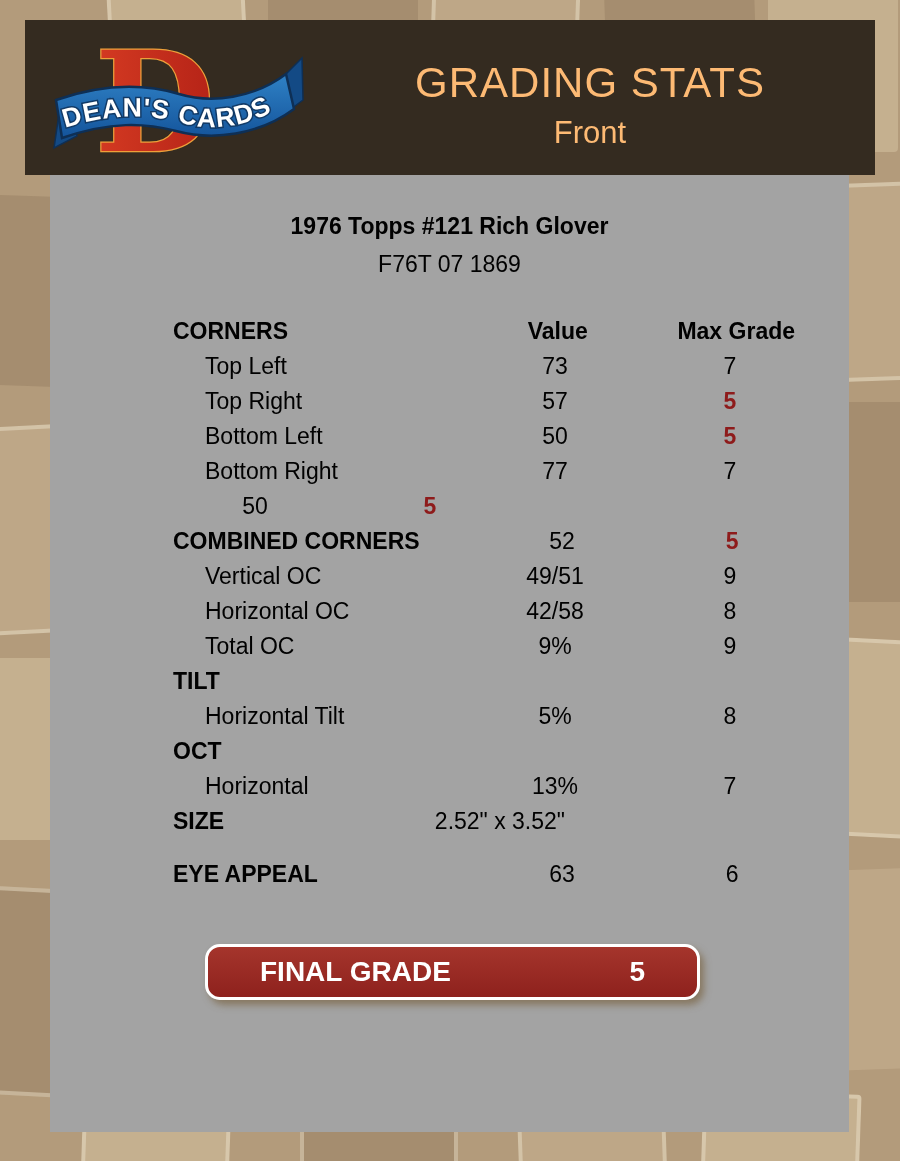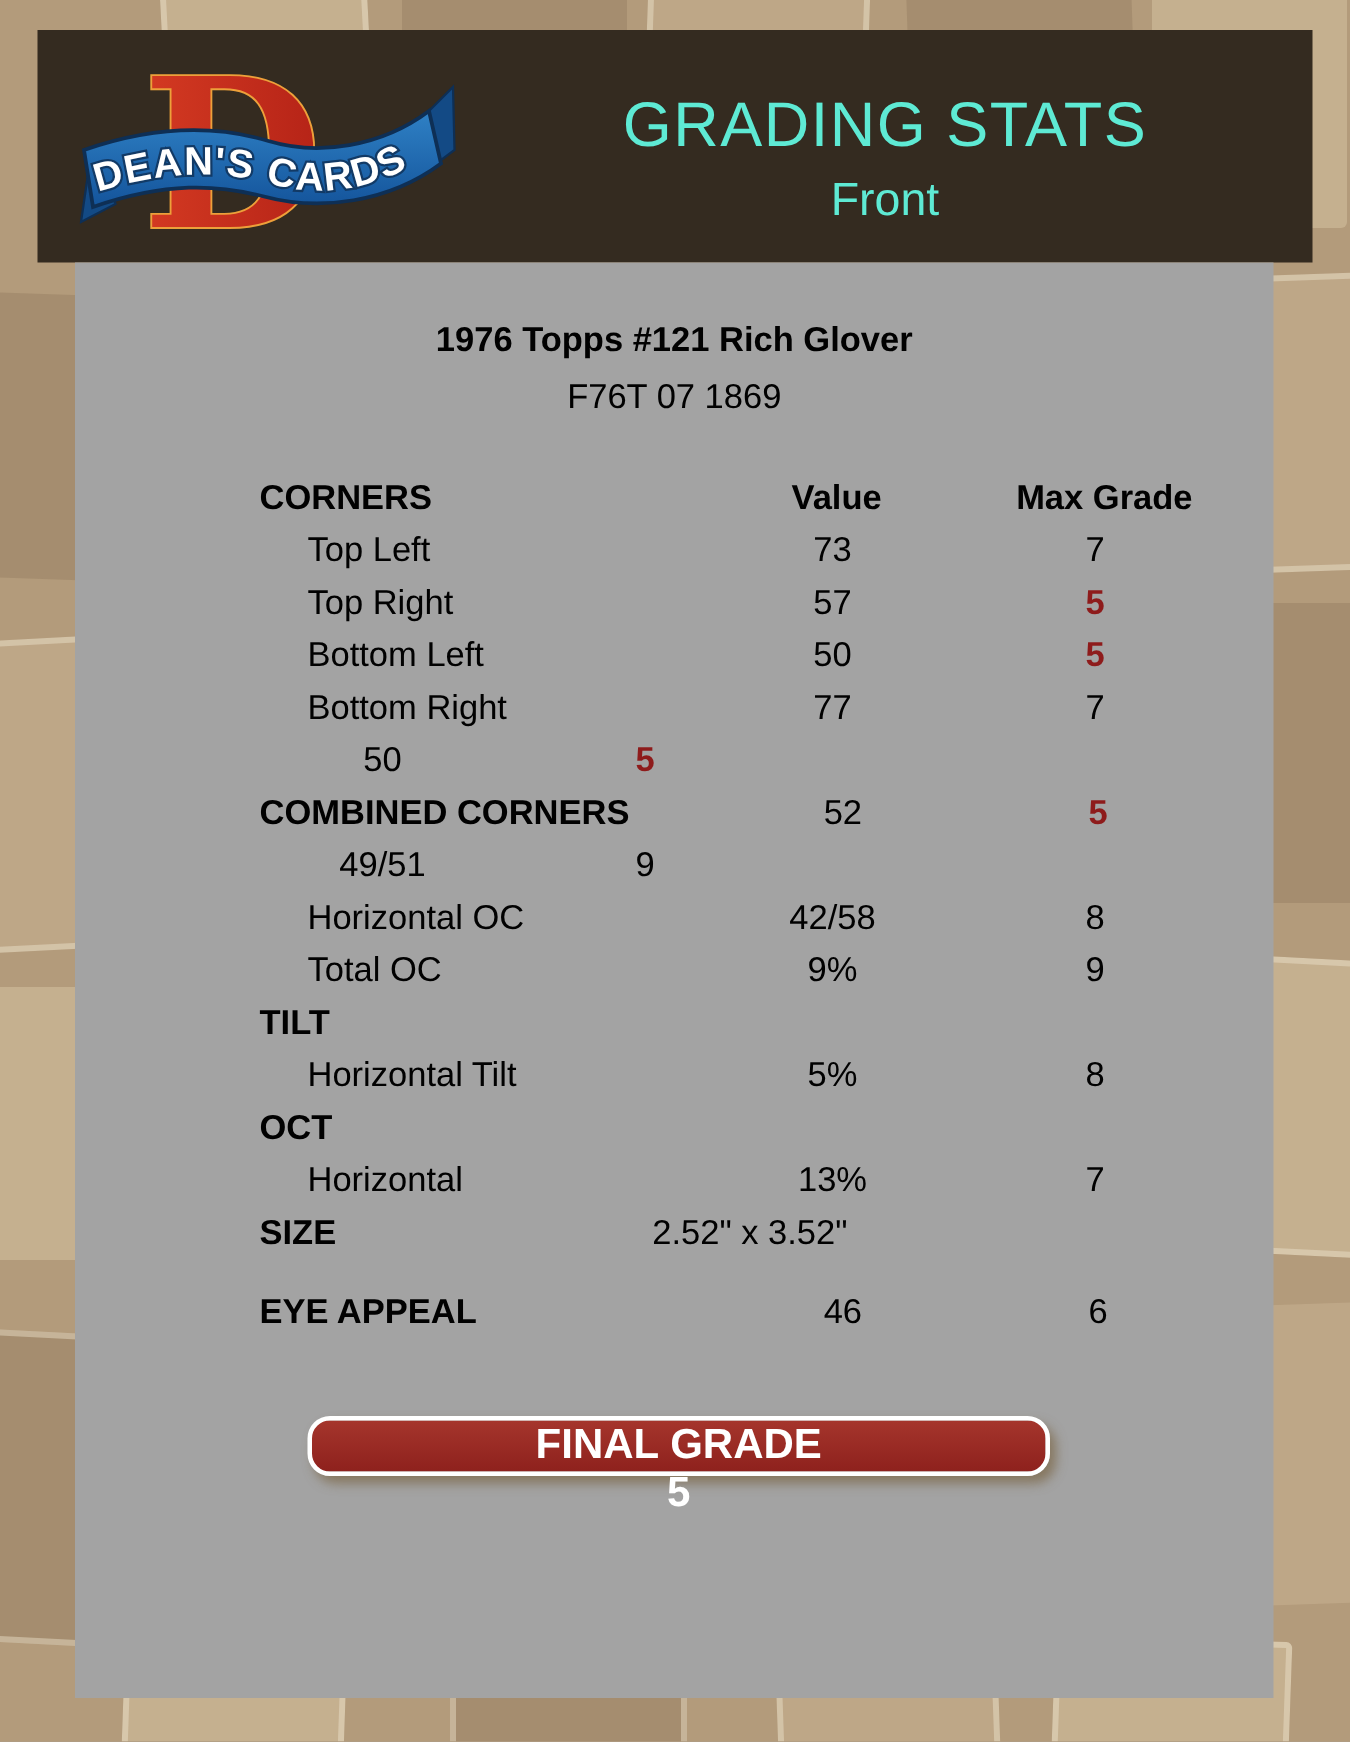--- a/index.html
+++ b/index.html
@@ -14,21 +14,21 @@
   .bg-mid{background:rgba(203,182,150,.45);}
   .bg-framed{border:4px solid rgba(238,228,206,.45);}
 
   
   .header-bar{
     position:absolute;left:25px;top:20px;width:850px;height:155px;
     background:#342b20;
   }
   .logo{position:absolute;left:28px;top:10px;width:252px;height:140px;}
   .header-titles{
-    position:absolute;left:330px;top:40px;width:470px;text-align:center;color:#5eead4;
+    position:absolute;left:330px;top:40px;width:470px;text-align:center;color:#fdba74;
   }
   .header-title{font-size:42px;letter-spacing:1px;line-height:1.1;}
   .header-subtitle{font-size:31px;margin-top:9px;}
 
   
   .panel{
     position:absolute;left:50px;top:175px;width:799px;height:957px;
     background:#a3a3a3;color:#010101;
   }
   .card-title{margin-top:38px;text-align:center;font-size:23px;font-weight:bold;}
@@ -42,26 +42,26 @@
   .cell-label{width:300px;}
   .cell-value{width:200px;text-align:center;}
   .cell-max{width:150px;text-align:center;}
   .bold{font-weight:bold;margin-left:18px;}
   .indent{padding-left:50px;box-sizing:border-box;}
   .red{color:#8e1b1b;font-weight:bold;}
   .size-value{transform:translateX(-62px);}
 
   
   .final-grade{
-    position:relative;margin:52px 0 0 155px;width:495px;height:40px;
+    position:relative;margin:52px 0 0 155px;width:495px;height:56px;
     background:linear-gradient(#a5352c,#8e211d);
     border:3px solid #ffffff;border-radius:15px;box-sizing:border-box;
     box-shadow:4px 5px 7px rgba(125,105,75,.75);
     display:flex;align-items:center;justify-content:space-between;
-    padding:0 52px 0 52px;color:#ffffff;font-weight:bold;font-size:28px;flex-direction:column;
+    padding:0 52px 0 52px;color:#ffffff;font-weight:bold;font-size:28px;
   }
   .lg-serif{font-family:"DejaVu Serif","Liberation Serif",serif;}
 </style>
 </head>
 <body>
 
 <div id="screen">
 
   <div>
     <div class="bg-card bg-light bg-framed" style="left:110px;top:-34px;width:130px;height:182px;transform:rotate(-3deg);"></div>
@@ -159,20 +159,21 @@
       </div>
 
       <div class="trow">
         <span class="cell-label bold">COMBINED CORNERS</span>
         <span class="cell-value">52</span>
         <span class="cell-max red">5</span>
       </div>
 
 
       <div class="trow">
+        <span class="cell-label indent">Vertical OC</span>
         <span class="cell-value">49/51</span>
         <span class="cell-max">9</span>
       </div>
 
       <div class="trow">
         <span class="cell-label indent">Horizontal OC</span>
         <span class="cell-value">42/58</span>
         <span class="cell-max">8</span>
       </div>
 
@@ -207,21 +208,21 @@
       </div>
 
       <div class="trow">
         <span class="cell-label bold">SIZE</span>
         <span class="cell-value size-value">2.52" x 3.52"</span>
         <span class="cell-max"></span>
       </div>
 
       <div class="trow gap-lg">
         <span class="cell-label bold">EYE APPEAL</span>
-        <span class="cell-value">46</span>
+        <span class="cell-value">63</span>
         <span class="cell-max">6</span>
       </div>
 
     </div>
 
     <div class="final-grade">
       <span>FINAL GRADE</span>
       <span>5</span>
     </div>
 

